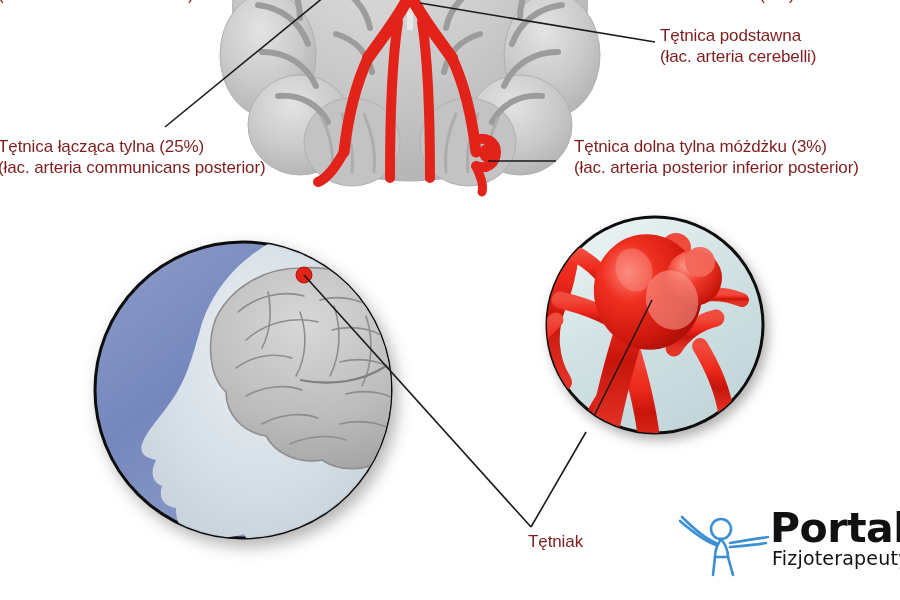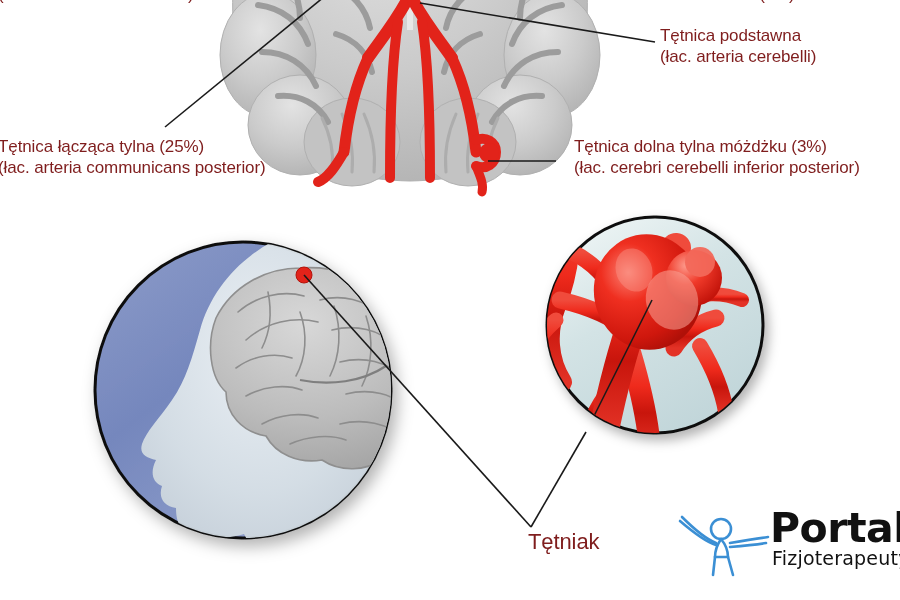--- a/index.html
+++ b/index.html
@@ -23,21 +23,21 @@
     letter-spacing:-0.1px;
   }
   .label .ln1{display:block;font-weight:400;}
   .label .ln2{display:block;font-weight:400;}
 
   #lbl-media{left:-2px;  top:-16px;}
   #lbl-rozwidlenie{left:664px; top:-16px;}
   #lbl-podstawna{left:660px; top:25px;}
   #lbl-komunikans{left:-2px; top:136px;}
   #lbl-cerebelli{left:562px; top:136px;margin-left:12px;}
-  #lbl-tetniak{left:528px; top:531px;font-size:22px;text-align:center;}
+  #lbl-tetniak{left:528px; top:531px;font-size:17px;text-align:center;}
 
   
   #art{position:absolute;left:0;top:0;width:900px;height:600px;}
 
   
   #logo{
     position:absolute;left:676px;top:503px;width:216px;height:84px;
   }
   #logo-text{
     position:absolute;left:94px;top:4px;
@@ -336,21 +336,21 @@
     <span class="ln2">(łac. arteria cerebelli)</span>
   </div>
 
   <div class="label" id="lbl-komunikans">
     <span class="ln1">Tętnica łącząca tylna (25%)</span>
     <span class="ln2">(łac. arteria communicans posterior)</span>
   </div>
 
   <div class="label" id="lbl-cerebelli">
     <span class="ln1">Tętnica dolna tylna móżdżku (3%)</span>
-    <span class="ln2">(łac. cerebri cerebelli inferior posterior)</span>
+    <span class="ln2">(łac. arteria posterior inferior posterior)</span>
   </div>
 
   <div class="label" id="lbl-tetniak">
     <span class="ln1">Tętniak</span>
   </div>
 
   <div id="logo">
     <svg id="logo-figure" viewBox="0 0 98 74" xmlns="http://www.w3.org/2000/svg">
       <g fill="none" stroke="#3b8fd4" stroke-width="2.6" stroke-linecap="round" stroke-linejoin="round">
         <circle cx="45" cy="24" r="10"></circle>

